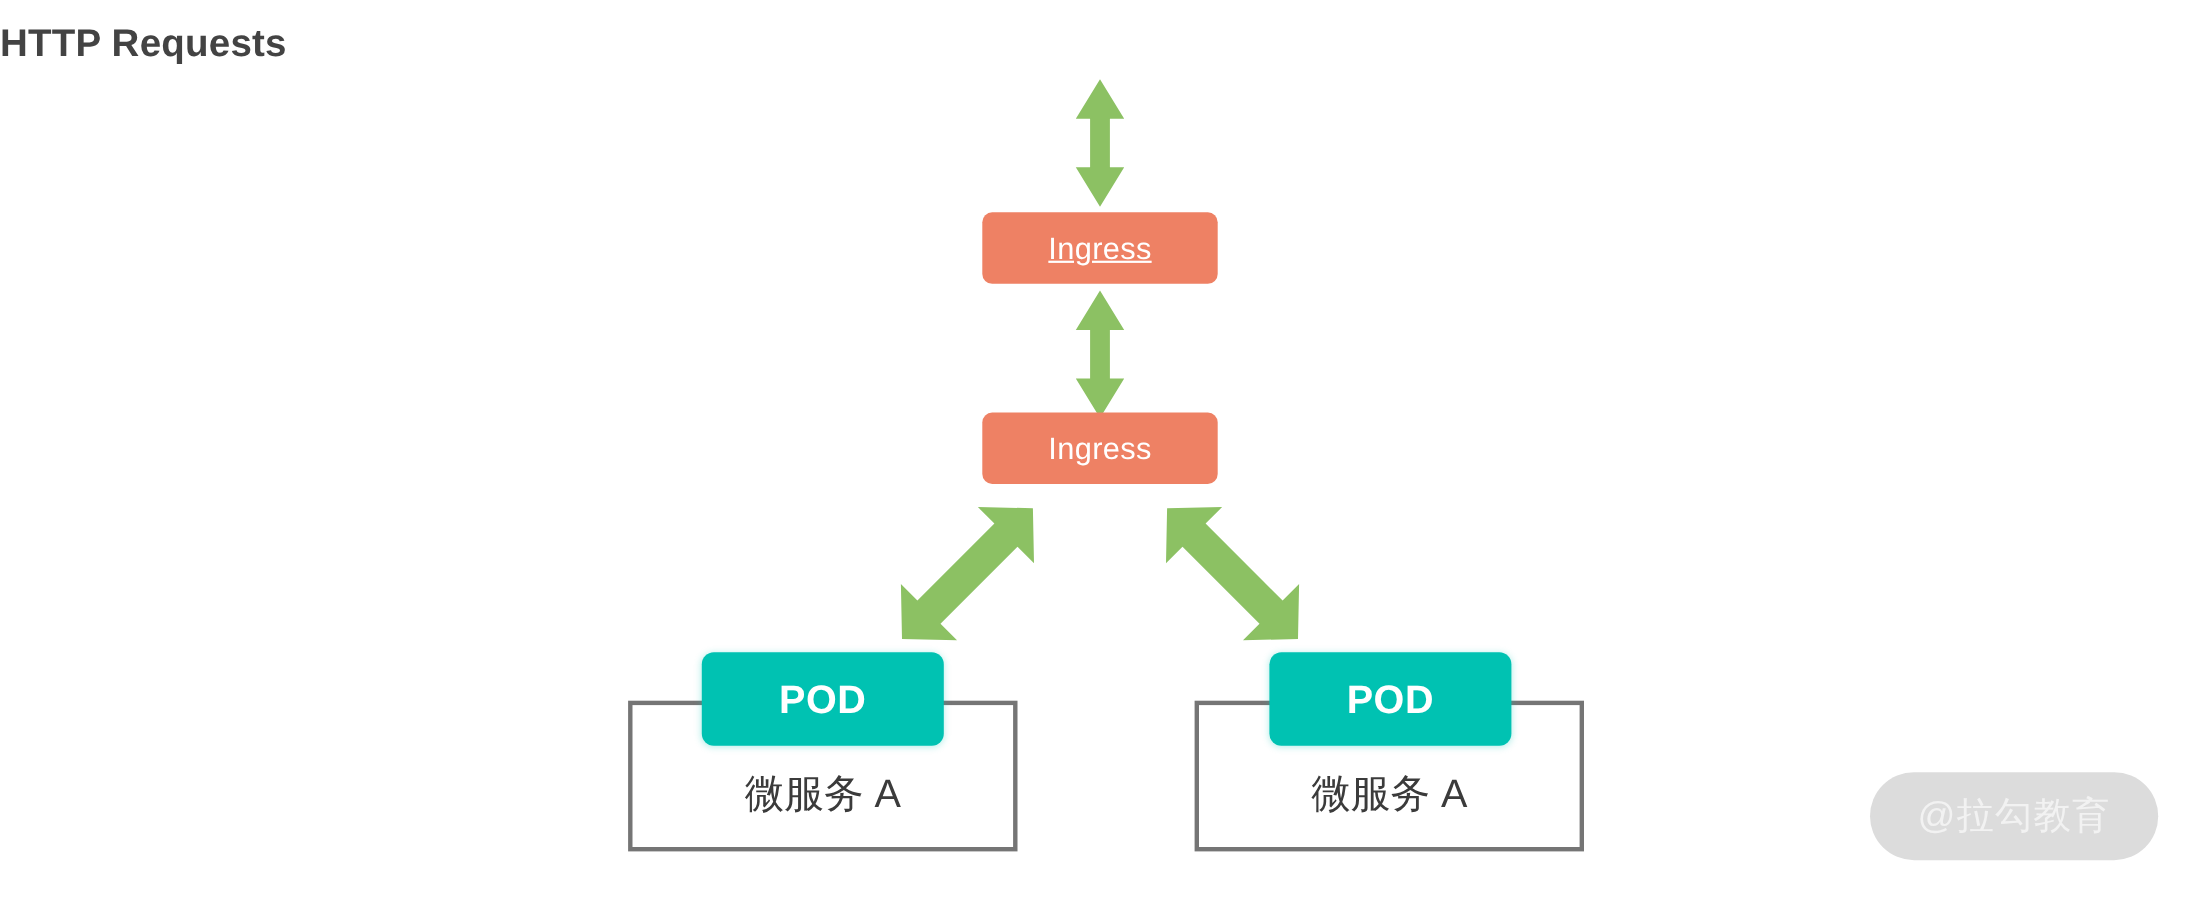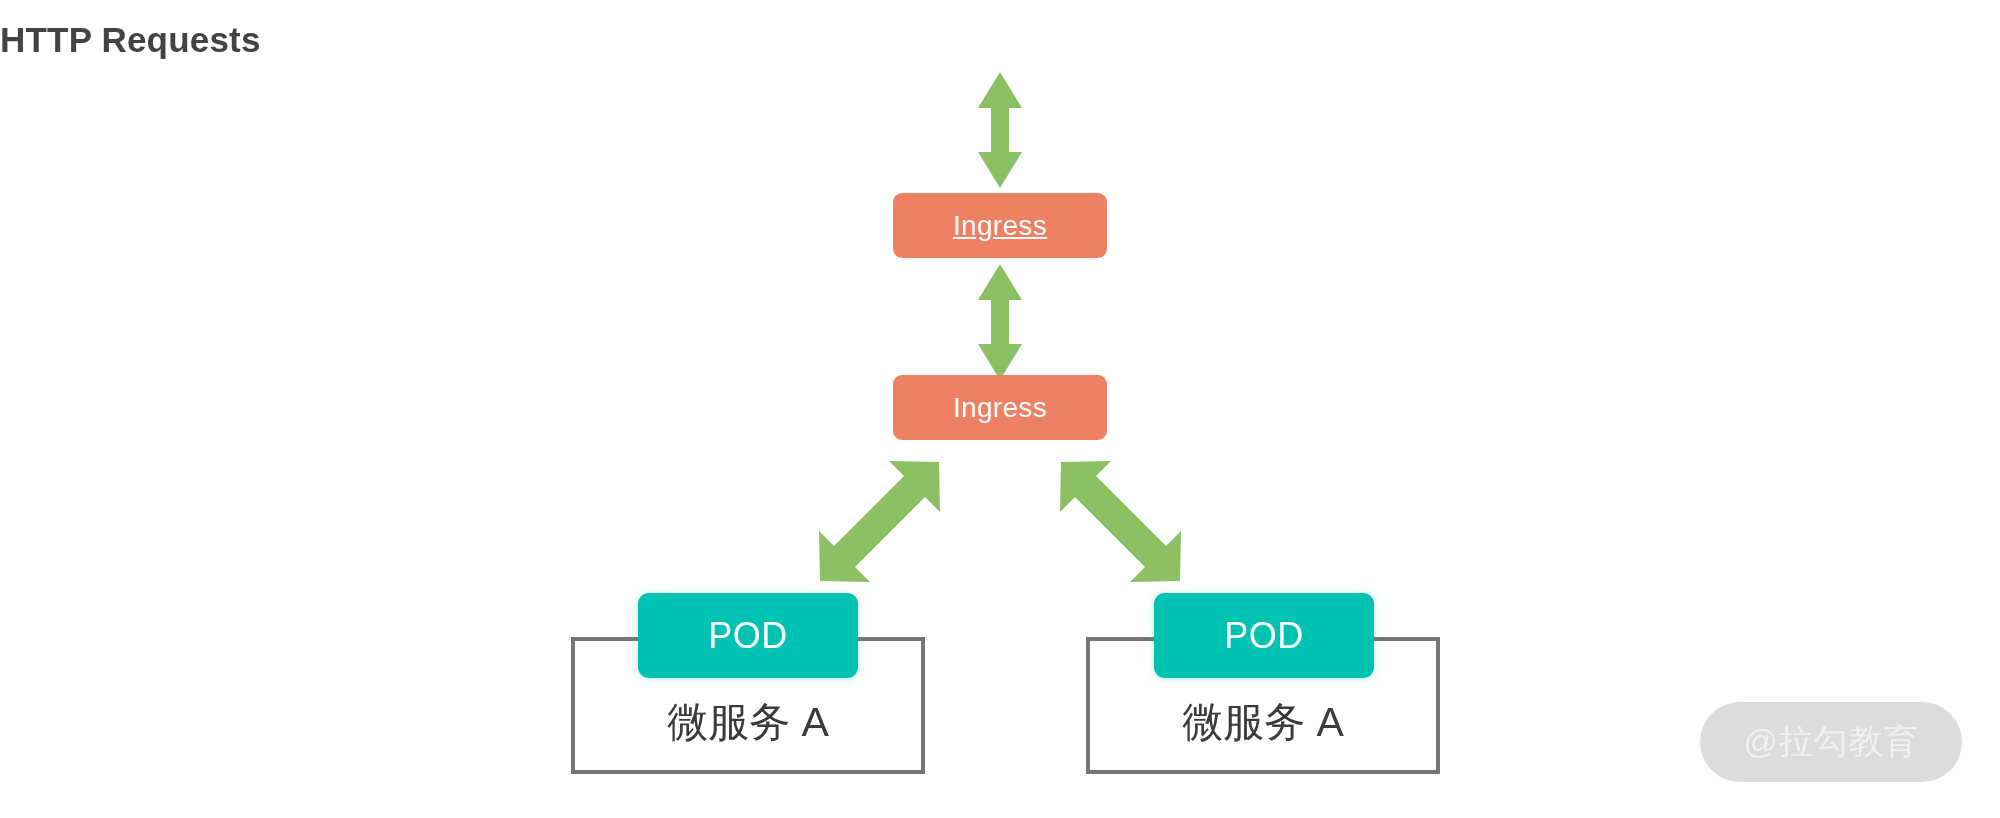--- a/index.html
+++ b/index.html
@@ -69,40 +69,40 @@
     background: transparent;
     box-sizing: border-box;
   }
   #ms-box-left  { left: 571px;  top: 637px; width: 354px; height: 137px; }
   #ms-box-right { left: 1086px; top: 637px; width: 354px; height: 137px; }
 
   .ms-label {
     position: absolute;
     top: 700px;
     text-align: center;
-    font-size: 41px;
+    font-size: 36px;
     font-weight: 400;
     color: #3b3b3b;
     line-height: 44px;
     white-space: nowrap;
   }
   #ms-label-left  { left: 571px;  width: 354px; }
   #ms-label-right { left: 1086px; width: 354px; }
 
   
   .pod-box {
     position: absolute;
     display: flex;
     align-items: center;
     justify-content: center;
     border-radius: 11px;
     background: #00c2b2;
     color: #ffffff;
     font-size: 36px;
-    font-weight: 400;
+    font-weight: 700;
     letter-spacing: 0.5px;
     white-space: nowrap;
     box-sizing: border-box;
     box-shadow: 0 1px 7px rgba(0, 194, 178, 0.30);
   }
   #pod-box-left  { left: 638px;  top: 593px; width: 220px; height: 85px; }
   #pod-box-right { left: 1154px; top: 593px; width: 220px; height: 85px; }
 
   
   #watermark {

